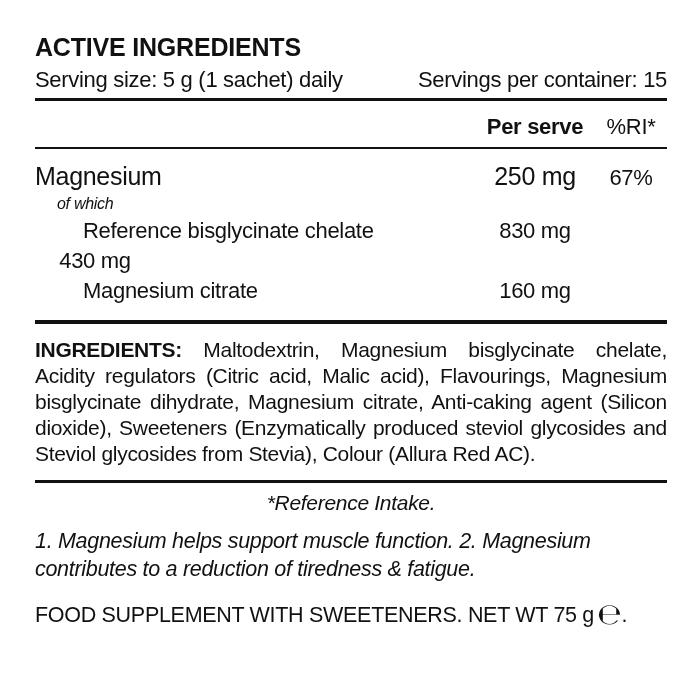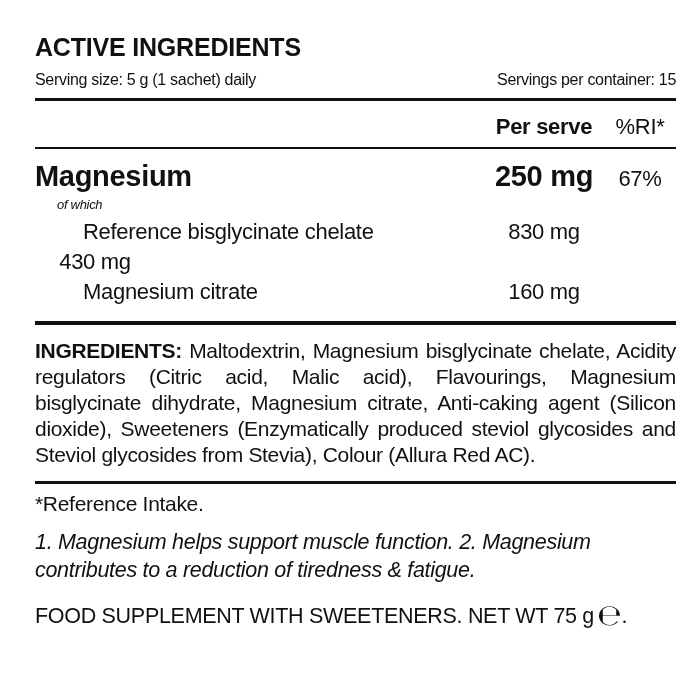--- a/index.html
+++ b/index.html
@@ -11,34 +11,34 @@
     width: 700px;
     height: 700px;
     font-family: "Liberation Sans", sans-serif;
     color: #111111;
     -webkit-font-smoothing: antialiased;
   }
   .panel {
     box-sizing: border-box;
     width: 700px;
     height: 644px;
-    padding: 34px 24px 0 35px;
+    padding: 34px 33px 0 35px;
     letter-spacing: -0.3px;
   }
   .title {
     font-size: 25px;
     font-weight: 700;
     line-height: 26px;
     letter-spacing: -0.2px;
   }
   .serving-row {
     display: flex;
     justify-content: space-between;
     align-items: flex-end;
-    font-size: 16px;
+    font-size: 22px;
     line-height: 28px;
     margin-top: 6px;
   }
   .rule {
     border: none;
     margin: 0;
     background: #111111;
     height: 3px;
   }
   .rule-1 { margin-top: 4px; }
@@ -53,44 +53,45 @@
     line-height: 28px;
   }
   .facts-row .name { flex: 1 1 auto; }
   .facts-row .amt  { flex: 0 0 120px; text-align: center; white-space: nowrap; }
   .facts-row .ri   { flex: 0 0 72px;  text-align: center; white-space: nowrap; }
 
   .header-row { margin-top: 12px; font-weight: 700; }
   .header-row .ri { font-weight: 400; }
 
   .main-row { margin-top: 13px; }
-  .main-row .name, .main-row .amt { font-weight: 700; font-size: 29px; }
+  .main-row .name, .main-row .amt { font-weight: 400; font-size: 25px; }
 
   .of-which {
     font-style: italic;
-    font-size: 13px;
+    font-size: 16px;
     line-height: 24px;
     padding-left: 22px;
   }
   .sub-row { line-height: 30px; }
   .sub-row .name { padding-left: 48px; }
 
   .ingredients {
     margin: 13px 0 0 0;
     font-size: 21px;
     line-height: 26px;
     text-align: justify;
   }
   .ingredients .lead { font-weight: 700; }
 
   .ref-note {
     margin-top: 8px;
+    font-style: italic;
     font-size: 21px;
     line-height: 24px;
-    text-align: left;
+    text-align: center;
   }
   .claims {
     margin-top: 12px;
     font-style: italic;
     font-size: 21.5px;
     line-height: 28px;
   }
   .footer {
     margin-top: 18px;
     font-size: 21.5px;

